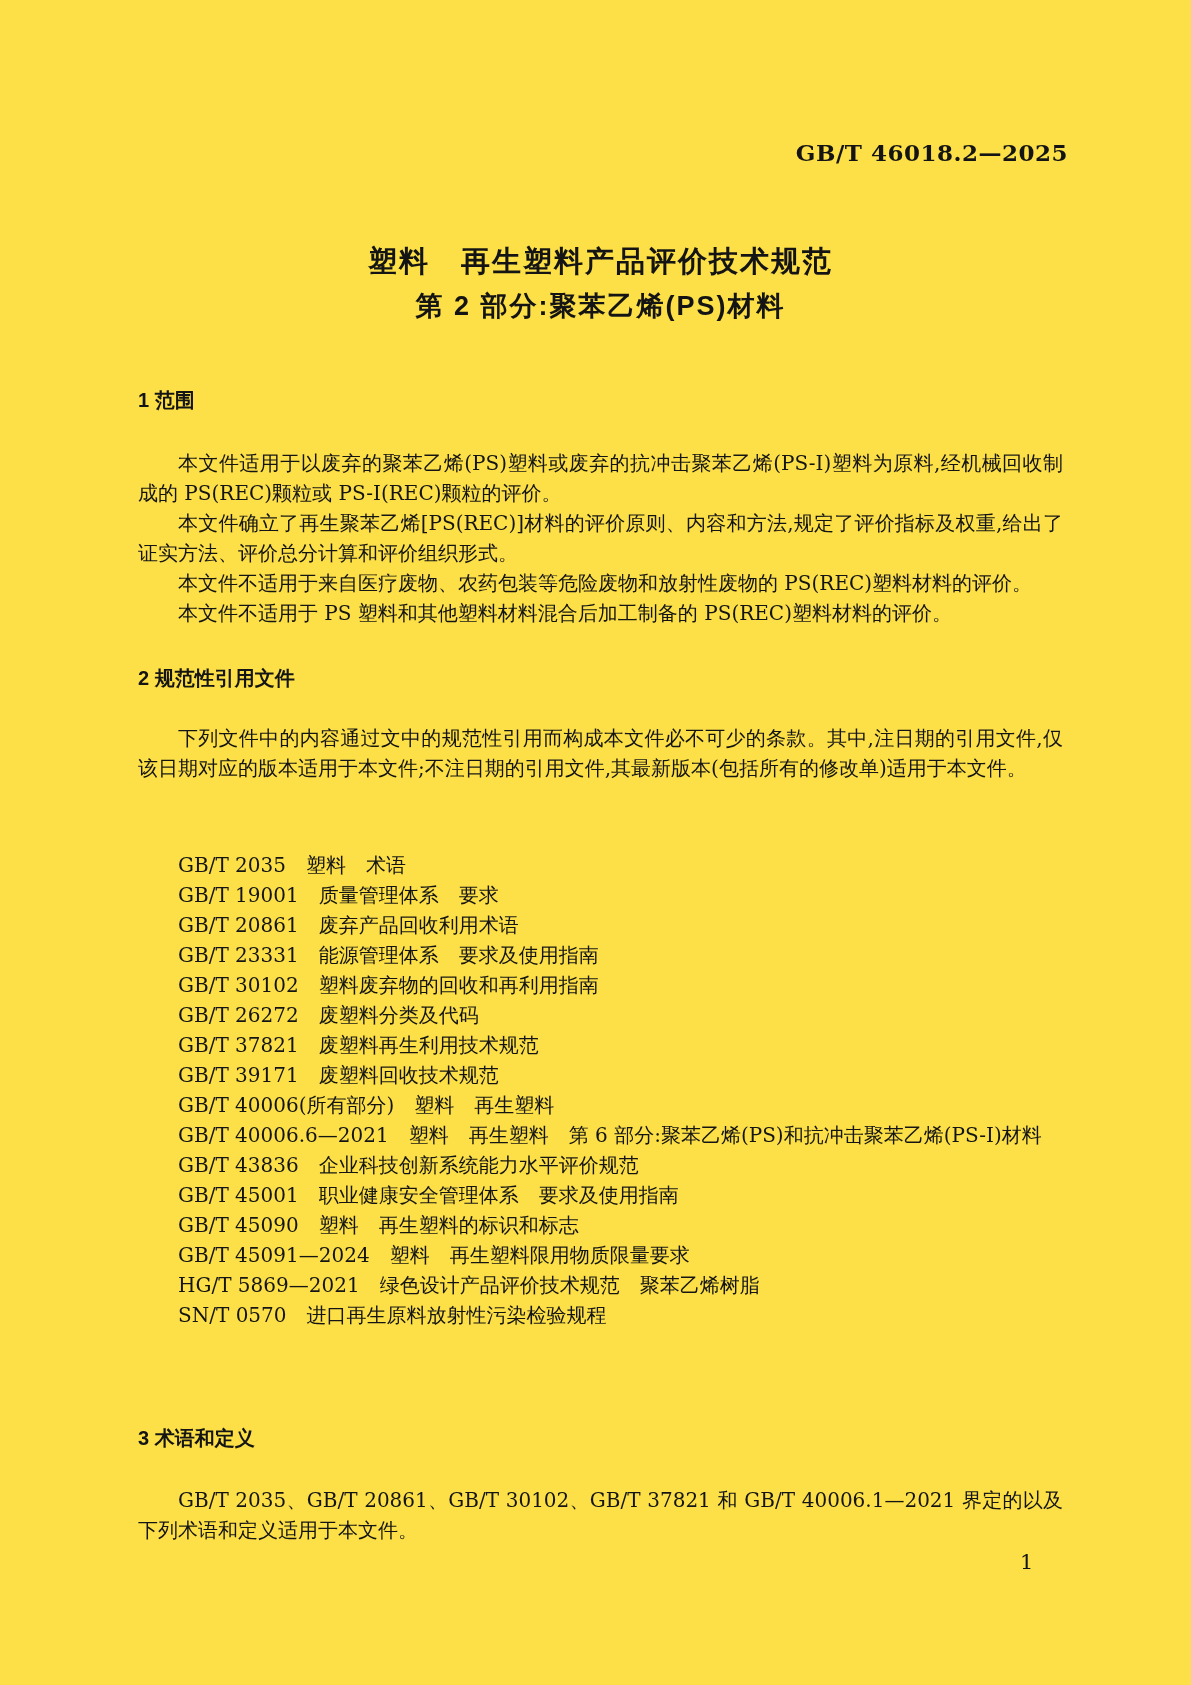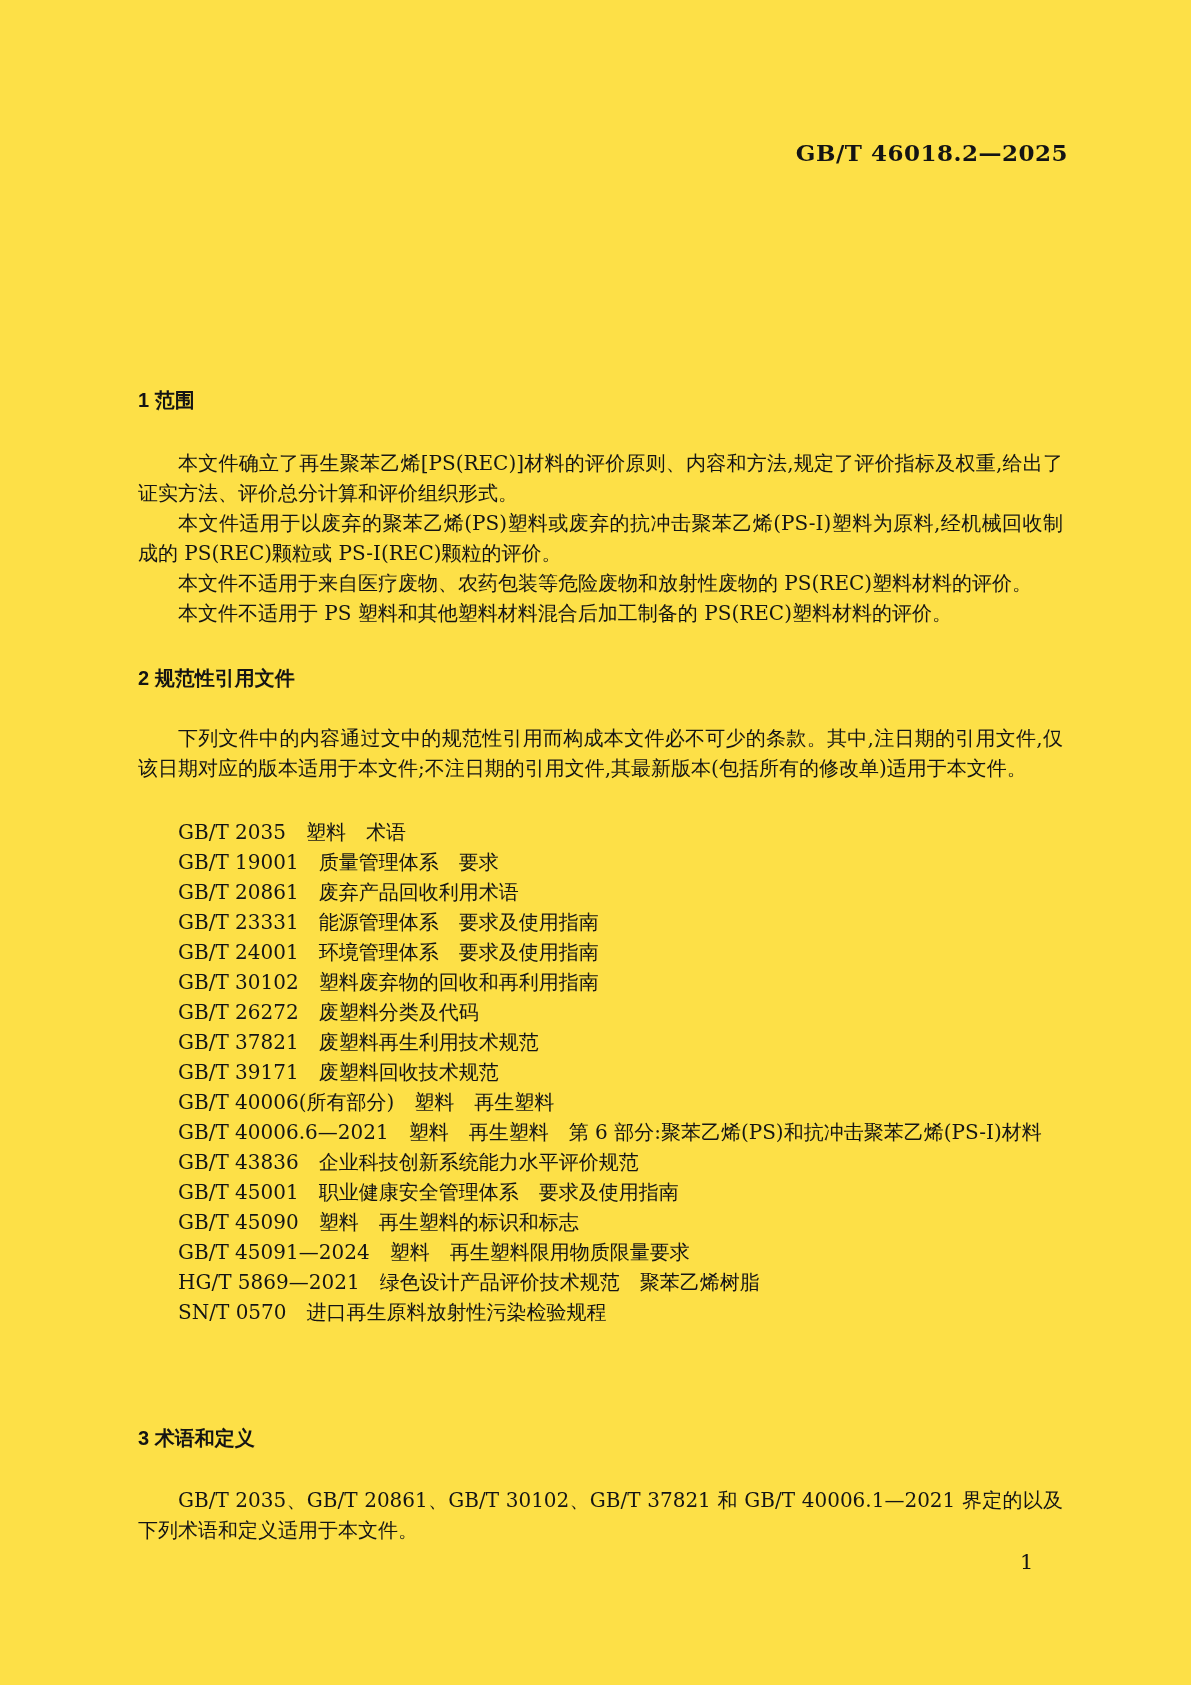--- a/index.html
+++ b/index.html
@@ -85,45 +85,48 @@
     font-family: "DejaVu Serif", "Liberation Serif", serif;
   }
 </style>
 </head>
 <body>
 
 <div class="page">
 
   <div class="doc-header">GB/T 46018.2—2025</div>
 
+  <div class="doc-title">
+    <div class="title-line1">塑料　再生塑料产品评价技术规范</div>
+    <div class="title-line2">第 2 部分:聚苯乙烯(PS)材料</div>
+  </div>
 
   <div class="content-block sec-heading" style="top:385px;">
     <span class="sec-num">1</span>
     <span class="sec-text">范围</span>
   </div>
   <div class="content-block" style="top:448px;">
+      <div class="para">本文件适用于以废弃的聚苯乙烯(PS)塑料或废弃的抗冲击聚苯乙烯(PS-I)塑料为原料,经机械回收制成的 PS(REC)颗粒或 PS-I(REC)颗粒的评价。</div>
       <div class="para">本文件确立了再生聚苯乙烯[PS(REC)]材料的评价原则、内容和方法,规定了评价指标及权重,给出了证实方法、评价总分计算和评价组织形式。</div>
-      <div class="para">本文件适用于以废弃的聚苯乙烯(PS)塑料或废弃的抗冲击聚苯乙烯(PS-I)塑料为原料,经机械回收制成的 PS(REC)颗粒或 PS-I(REC)颗粒的评价。</div>
       <div class="para">本文件不适用于来自医疗废物、农药包装等危险废物和放射性废物的 PS(REC)塑料材料的评价。</div>
       <div class="para">本文件不适用于 PS 塑料和其他塑料材料混合后加工制备的 PS(REC)塑料材料的评价。</div>
     </div>
 
   <div class="content-block sec-heading" style="top:663px;">
     <span class="sec-num">2</span>
     <span class="sec-text">规范性引用文件</span>
   </div>
   <div class="content-block" style="top:723px;">
       <div class="para">下列文件中的内容通过文中的规范性引用而构成本文件必不可少的条款。其中,注日期的引用文件,仅该日期对应的版本适用于本文件;不注日期的引用文件,其最新版本(包括所有的修改单)适用于本文件。</div>
     </div>
-  <div class="content-block" style="top:817px;">
+  <div class="content-block" style="top:850px;">
       <div class="ref-item">GB/T 2035　塑料　术语</div>
       <div class="ref-item">GB/T 19001　质量管理体系　要求</div>
       <div class="ref-item">GB/T 20861　废弃产品回收利用术语</div>
       <div class="ref-item">GB/T 23331　能源管理体系　要求及使用指南</div>
-      <div class="ref-item">GB/T 24001　环境管理体系　要求及使用指南</div>
       <div class="ref-item">GB/T 30102　塑料废弃物的回收和再利用指南</div>
       <div class="ref-item">GB/T 26272　废塑料分类及代码</div>
       <div class="ref-item">GB/T 37821　废塑料再生利用技术规范</div>
       <div class="ref-item">GB/T 39171　废塑料回收技术规范</div>
       <div class="ref-item">GB/T 40006(所有部分)　塑料　再生塑料</div>
       <div class="ref-item">GB/T 40006.6—2021　塑料　再生塑料　第 6 部分:聚苯乙烯(PS)和抗冲击聚苯乙烯(PS-I)材料</div>
       <div class="ref-item">GB/T 43836　企业科技创新系统能力水平评价规范</div>
       <div class="ref-item">GB/T 45001　职业健康安全管理体系　要求及使用指南</div>
       <div class="ref-item">GB/T 45090　塑料　再生塑料的标识和标志</div>
       <div class="ref-item">GB/T 45091—2024　塑料　再生塑料限用物质限量要求</div>

